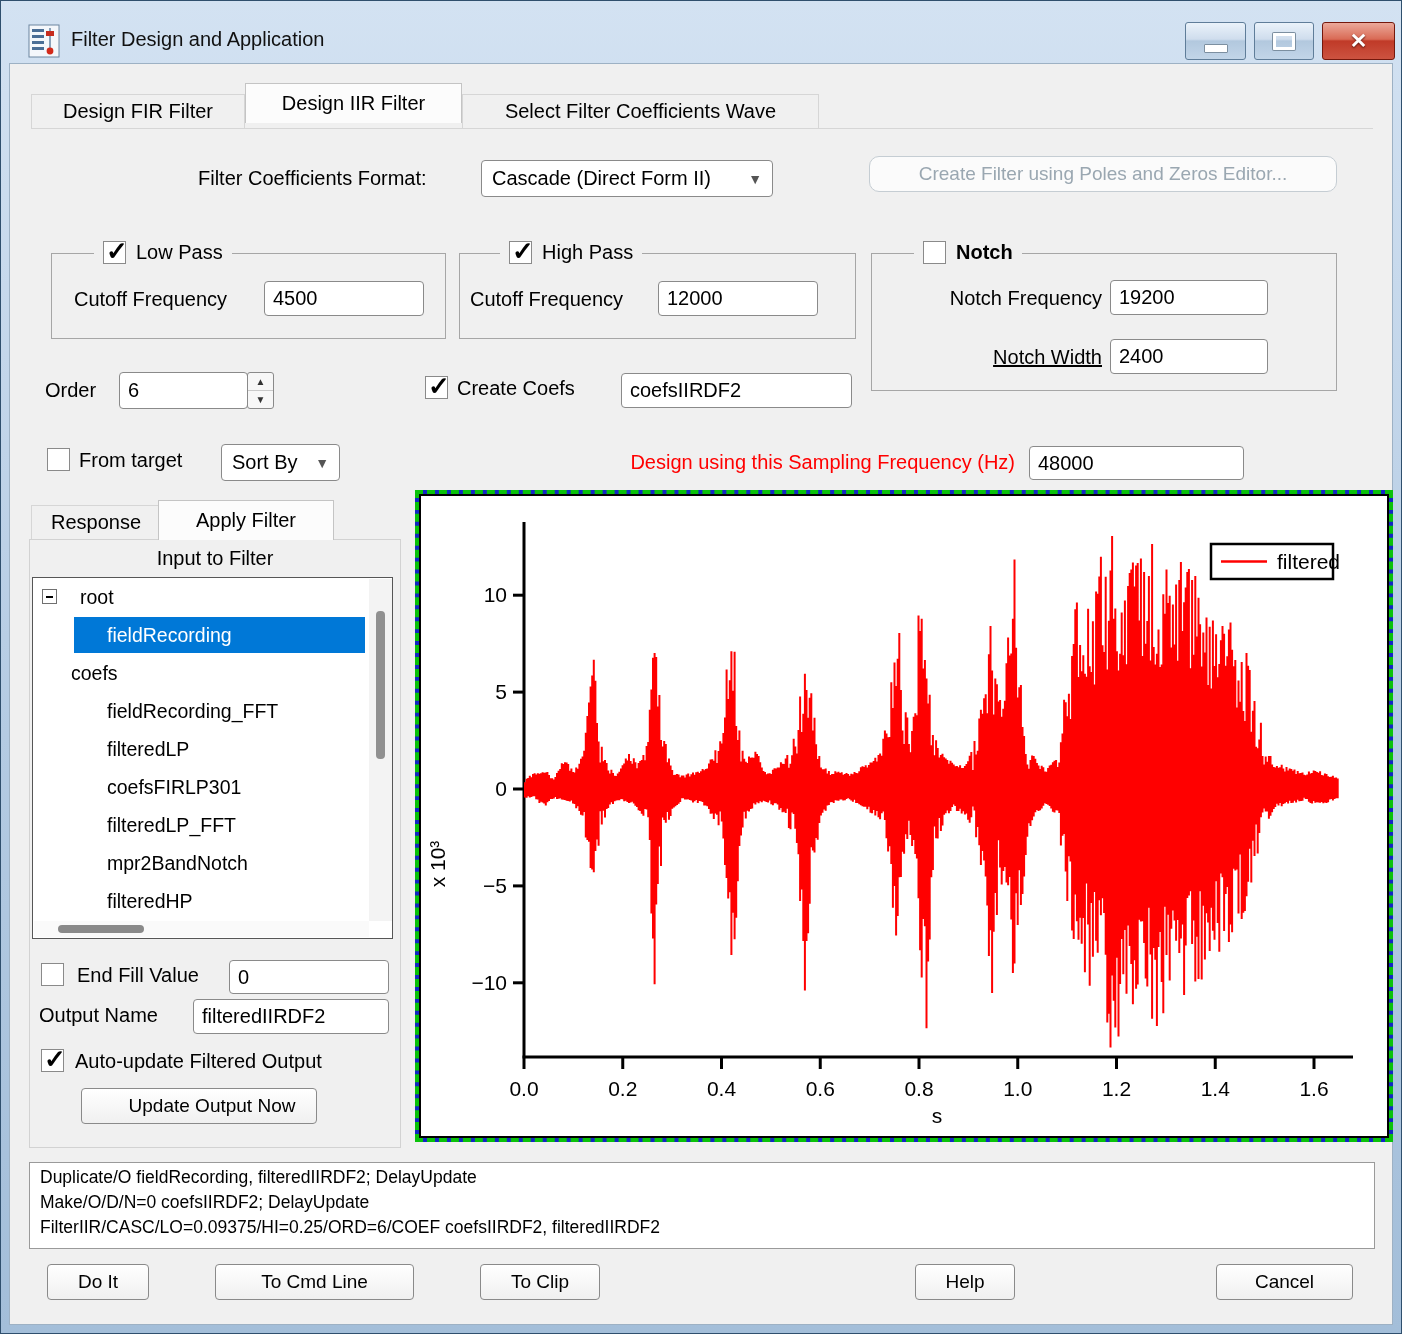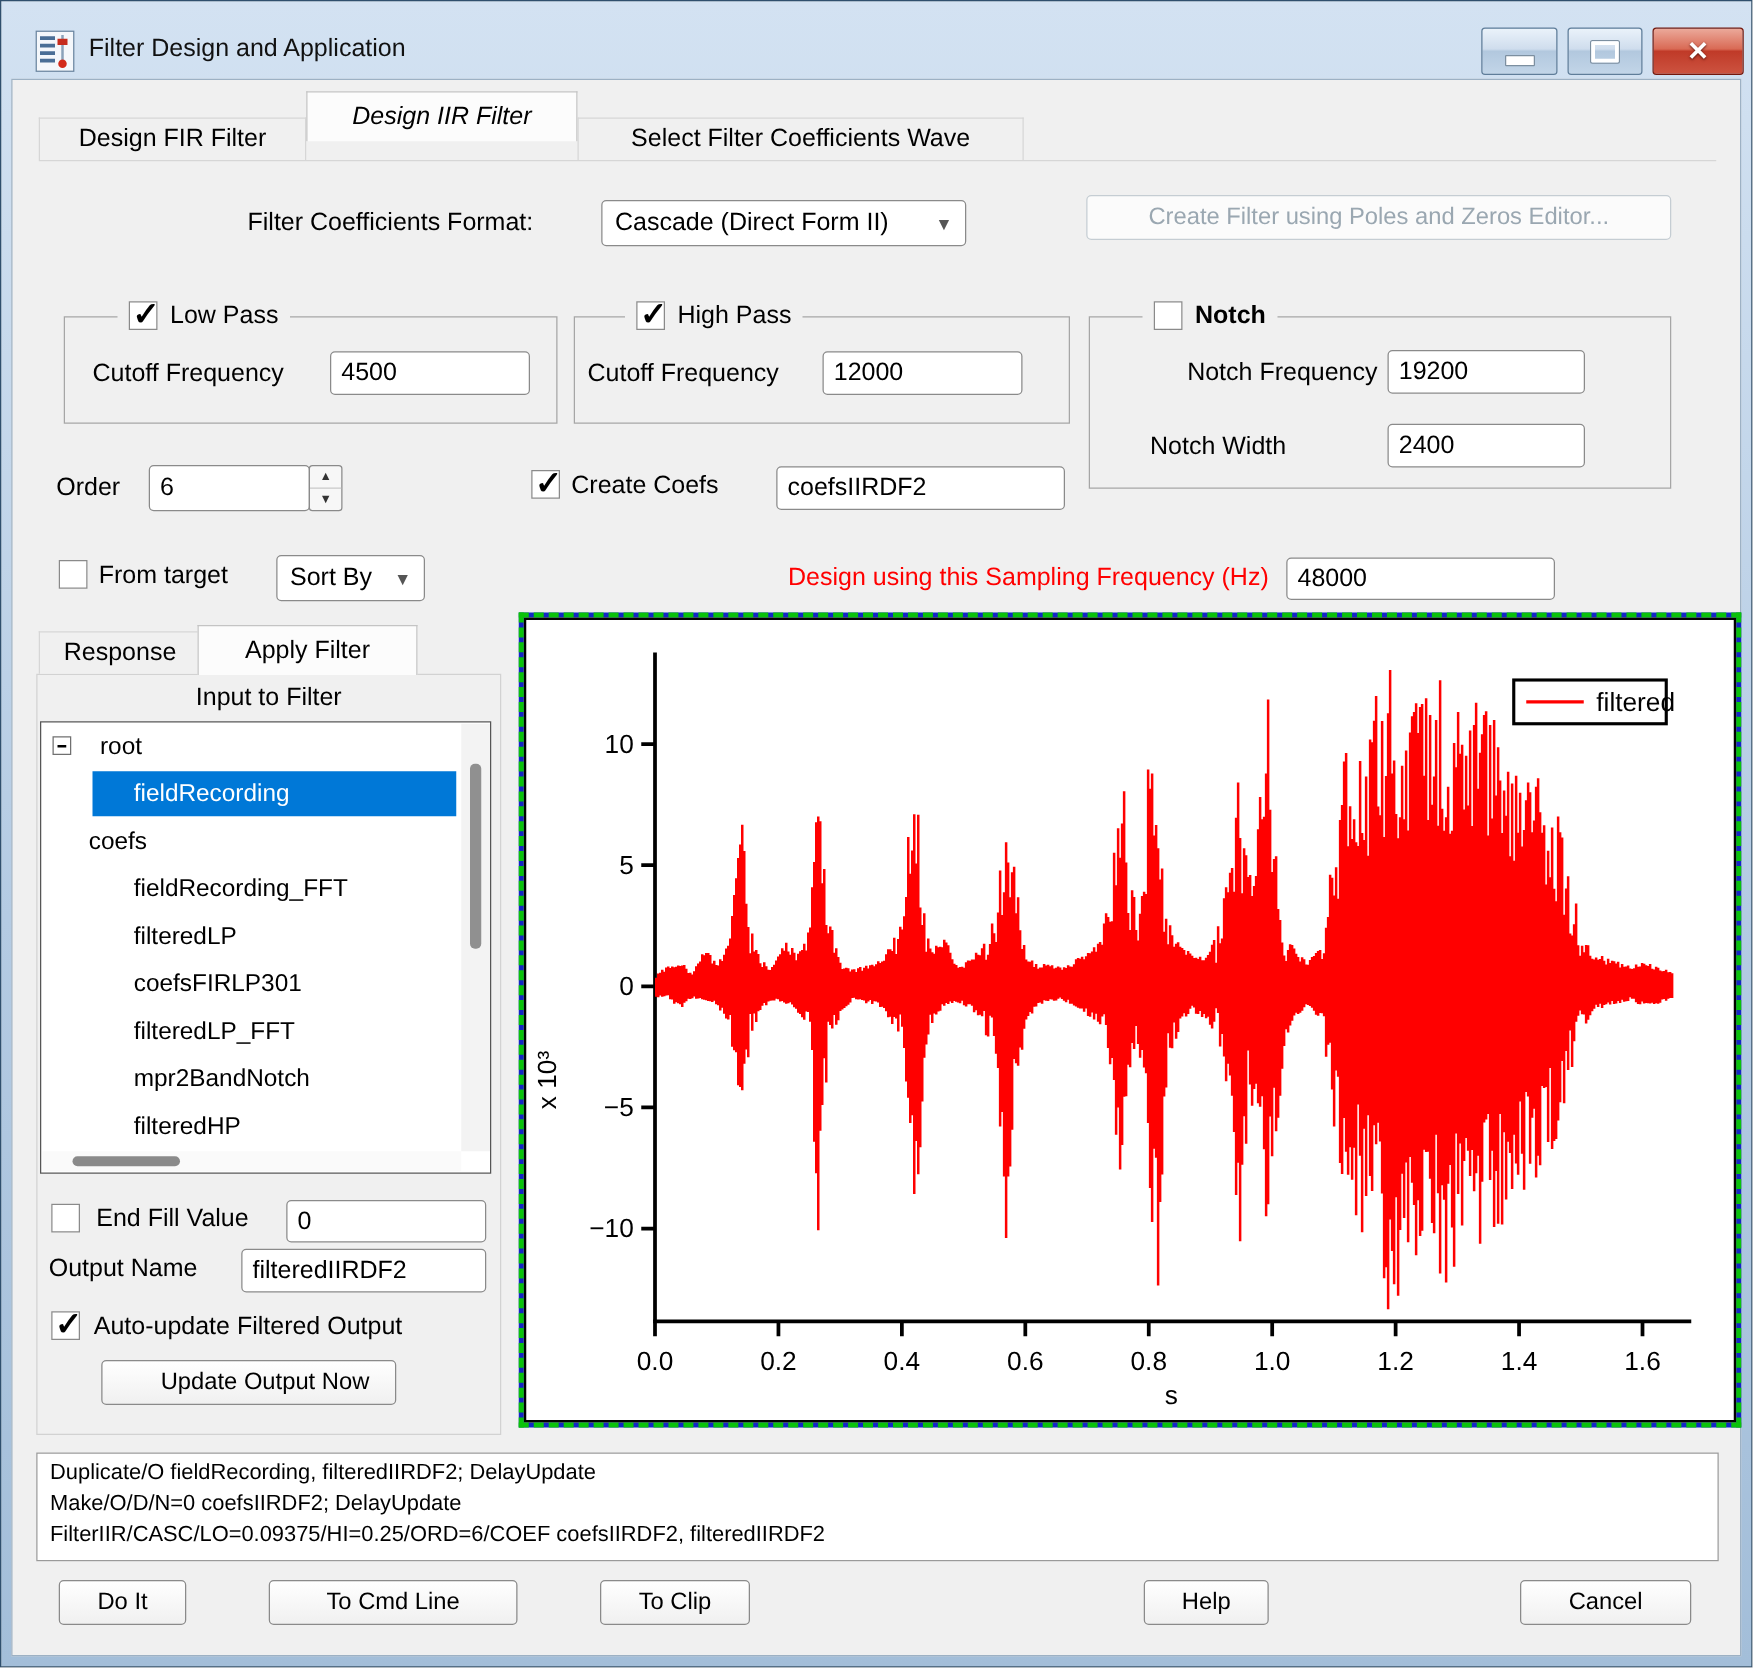--- a/index.html
+++ b/index.html
@@ -83,33 +83,33 @@
   <div class="wbtn close" style="left:1321px;width:73px;">
       <span class="glyph-close">✕</span>
     </div>
 
   <div class="client"></div>
 
   <div class="tabline" style="left:30px;width:1342px;top:127px;"></div>
   <div class="tab" style="left:30px;top:93px;width:214px;height:34px;">
       <span>Design FIR Filter</span>
     </div>
-  <div class="tab active" style="left:244px;top:72px;width:217px;height:40px;font-style:italic;">
+  <div class="tab active" style="left:244px;top:82px;width:217px;height:40px;">
       <span>Design IIR Filter</span>
     </div>
   <div class="tab" style="left:461px;top:93px;width:357px;height:34px;">
       <span>Select Filter Coefficients Wave</span>
     </div>
 
   <span class="lbl" style="left:197px;top:166px;">Filter Coefficients Format:</span>
   <div class="dd" style="left:480px;top:159px;width:292px;height:37px;">
     <span>Cascade (Direct Form II)</span>
     <span class="caret">▼</span>
   </div>
-  <div class="btn disabled" style="left:868px;top:155px;width:468px;height:36px;">
+  <div class="btn disabled" style="left:868px;top:155px;width:468px;height:36px;border-radius:10px;">
       <span>Create Filter using Poles and Zeros Editor...</span>
     </div>
 
   <div class="group" style="left:50px;top:252px;width:395px;height:86px;">
     <div class="legend" style="left:42px;">
       <span class="cb checked"></span>
       <span>Low Pass</span>
     </div>
     <span class="lbl" style="left:22px;top:34px;">Cutoff Frequency</span>
     <input class="inp" style="left: 212px; top: 27px; width: 160px; height: 35px;" value="4500">
@@ -124,21 +124,21 @@
     <input class="inp" style="left: 198px; top: 27px; width: 160px; height: 35px;" value="12000">
   </div>
 
   <div class="group" style="left:870px;top:252px;width:466px;height:138px;">
     <div class="legend" style="left:42px;font-weight:bold;">
       <span class="cb"></span>
       <span>Notch</span>
     </div>
     <span class="lbl" style="left:48px;top:33px;width:182px;text-align:right;">Notch Frequency</span>
     <input class="inp" style="left: 238px; top: 26px; width: 158px; height: 35px;" value="19200">
-    <span class="lbl" style="left:48px;top:92px;width:182px;">Notch Width</span>
+    <span class="lbl" style="left:48px;top:92px;width:182px;text-align:right;text-decoration:underline;">Notch Width</span>
     <input class="inp" style="left: 238px; top: 85px; width: 158px; height: 35px;" value="2400">
   </div>
 
   <span class="lbl" style="left:44px;top:378px;">Order</span>
   <input class="inp" style="left: 118px; top: 371px; width: 129px; height: 37px;" value="6">
   <div class="spin" style="left:246px;top:371px;height:37px;">
     <div>▲</div>
     <div>▼</div>
   </div>
   <span class="cb checked" style="left:424px;top:375px;"></span>

